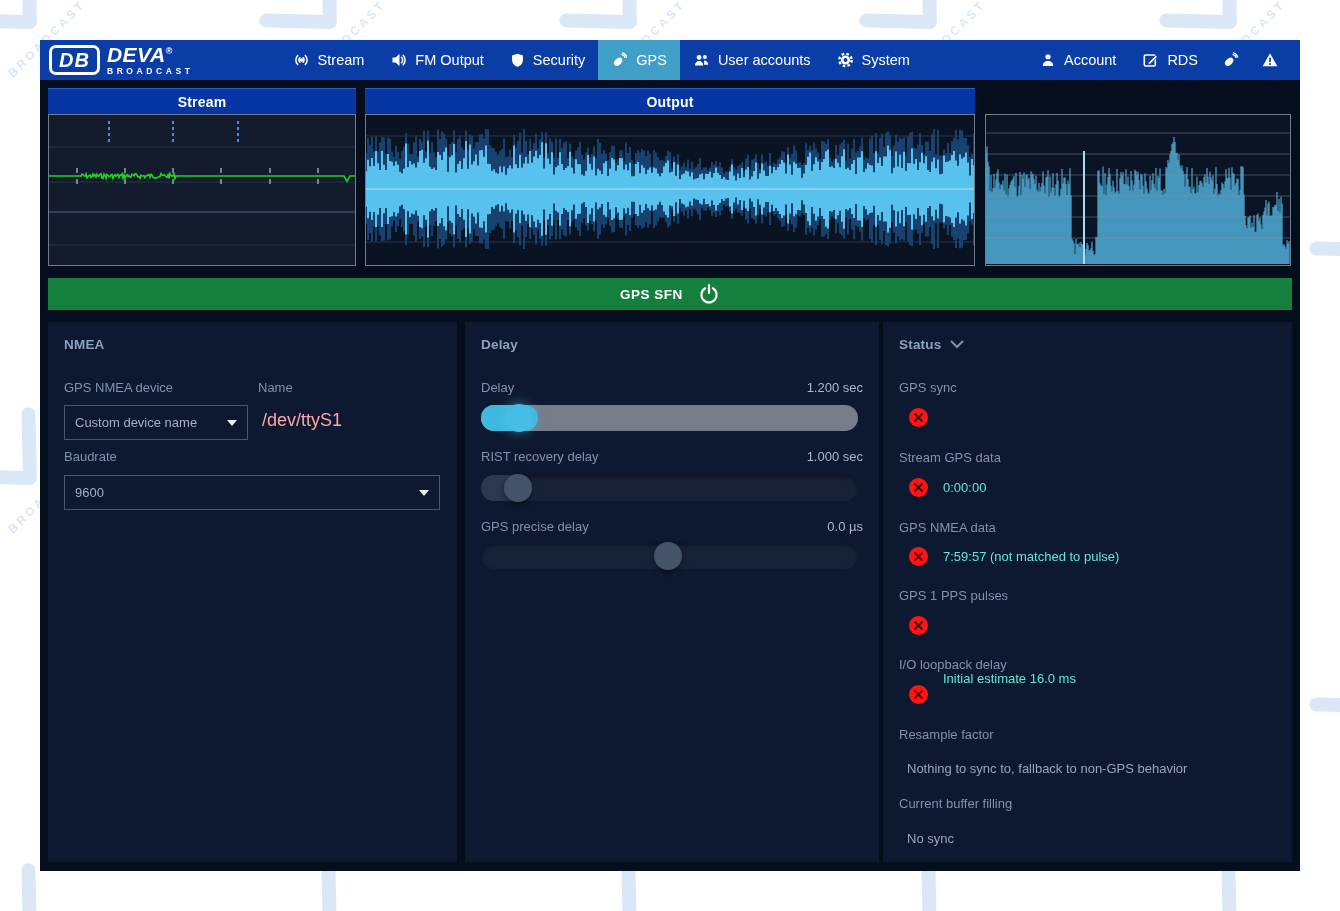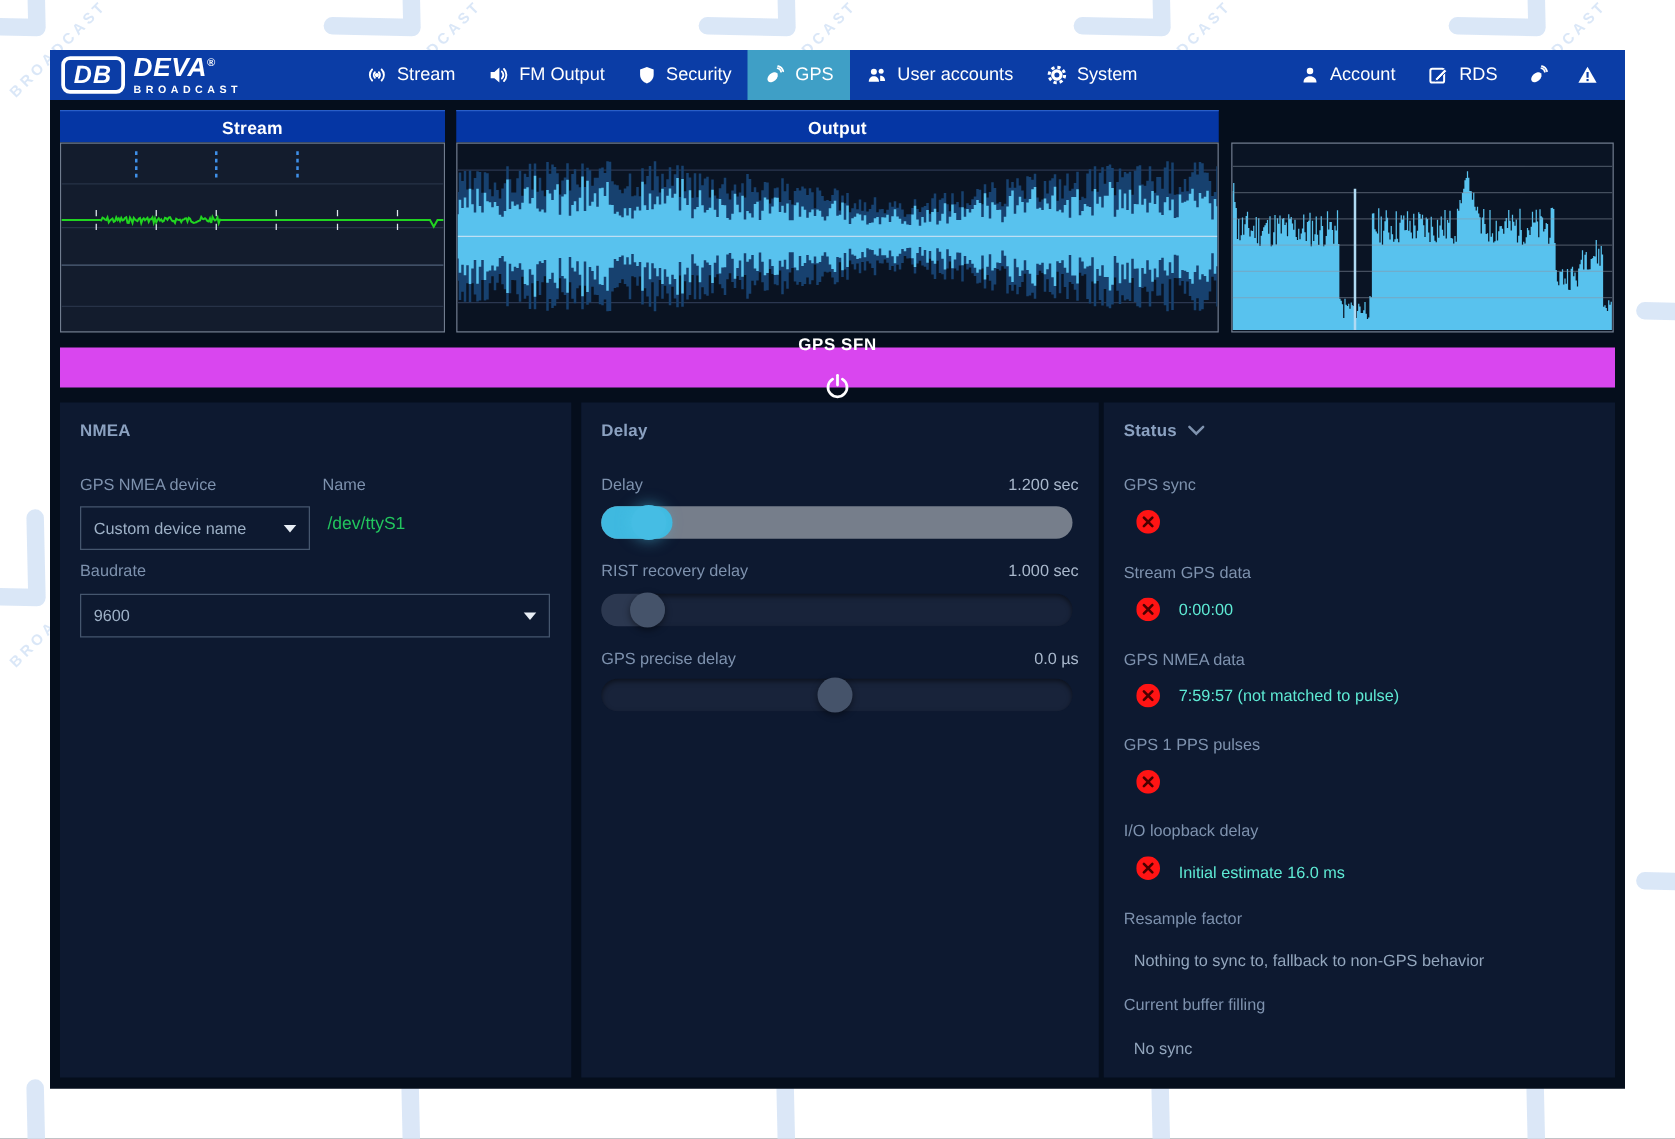--- a/index.html
+++ b/index.html
@@ -53,35 +53,35 @@
     border-top:1px solid #2a5ec8;
   }
   .chart {
     position:absolute; left:0; top:26px; right:0; bottom:0;
     border:1px solid #707c8e; background:#0d1626; overflow:hidden;
   }
   .chart svg { display:block; }
   
   .sfn-bar {
     position:absolute; left:8px; top:238px; width:1244px; height:32px;
-    background:#d946ef; display:flex; align-items:center; justify-content:center; gap:15px;flex-direction:column;
+    background:#15803d; display:flex; align-items:center; justify-content:center; gap:15px;
   }
   .sfn-label { color:#fff; font-weight:700; font-size:13.5px; letter-spacing:.5px; }
   .power-btn { display:flex; align-items:center; cursor:pointer; }
   
   .col { position:absolute; top:282px; height:540px; background:#0d1930; }
   #col-nmea   { left:8px;   width:409px; }
   #col-delay  { left:425px; width:414px; }
   #col-status { left:843px; width:409px; }
   .sec-title {
     position:absolute; left:16px; top:15px; font-size:13.5px; font-weight:700;
     color:#8ba1c0; letter-spacing:.2px; display:flex; align-items:center; gap:9px;
   }
   .lbl { position:absolute; font-size:13px; color:#7e92ae; white-space:nowrap; }
-  .val { position:absolute; font-size:14px; color:#22c55e; white-space:nowrap; }
+  .val { position:absolute; font-size:18px; color:#fca5a5; white-space:nowrap; }
   .rval { position:absolute; right:16px; font-size:13px; color:#a9b8cc; white-space:nowrap; }
   
   .dd {
     position:absolute; height:35px; border:1px solid #45566e; background:#0d1930;
     display:flex; align-items:center; justify-content:space-between; padding:0 10px;
     color:#9db0c6; font-size:13px; cursor:pointer;
   }
   .dd .arr {
     width:0; height:0; border-left:5px solid transparent; border-right:5px solid transparent;
     border-top:6px solid #e8eef5;
@@ -508,21 +508,21 @@
         </svg>
     </div>
 
     <div class="lbl" style="left:16px; top:335px">I/O loopback delay</div>
     <div class="st-ind" style="top:363px">
       <svg viewBox="0 0 18 18" width="19" height="19">
           <circle cx="9" cy="9" r="9" fill="#ff1414"></circle>
           <path d="M5.8,5.8 L12.2,12.2 M12.2,5.8 L5.8,12.2" stroke="#4a0000" stroke-width="2" stroke-linecap="round"></path>
         </svg>
     </div>
-    <div class="st-text" style="left:60px; top:368px">Initial estimate 16.0 ms</div>
+    <div class="st-text" style="left:60px; top:349px">Initial estimate 16.0 ms</div>
 
     <div class="lbl" style="left:16px; top:405px">Resample factor</div>
     <div class="st-plain" style="top:439px">Nothing to sync to, fallback to non-GPS behavior</div>
 
     <div class="lbl" style="left:16px; top:474px">Current buffer filling</div>
     <div class="st-plain" style="top:509px">No sync</div>
   </section>
 
 </div>
 

